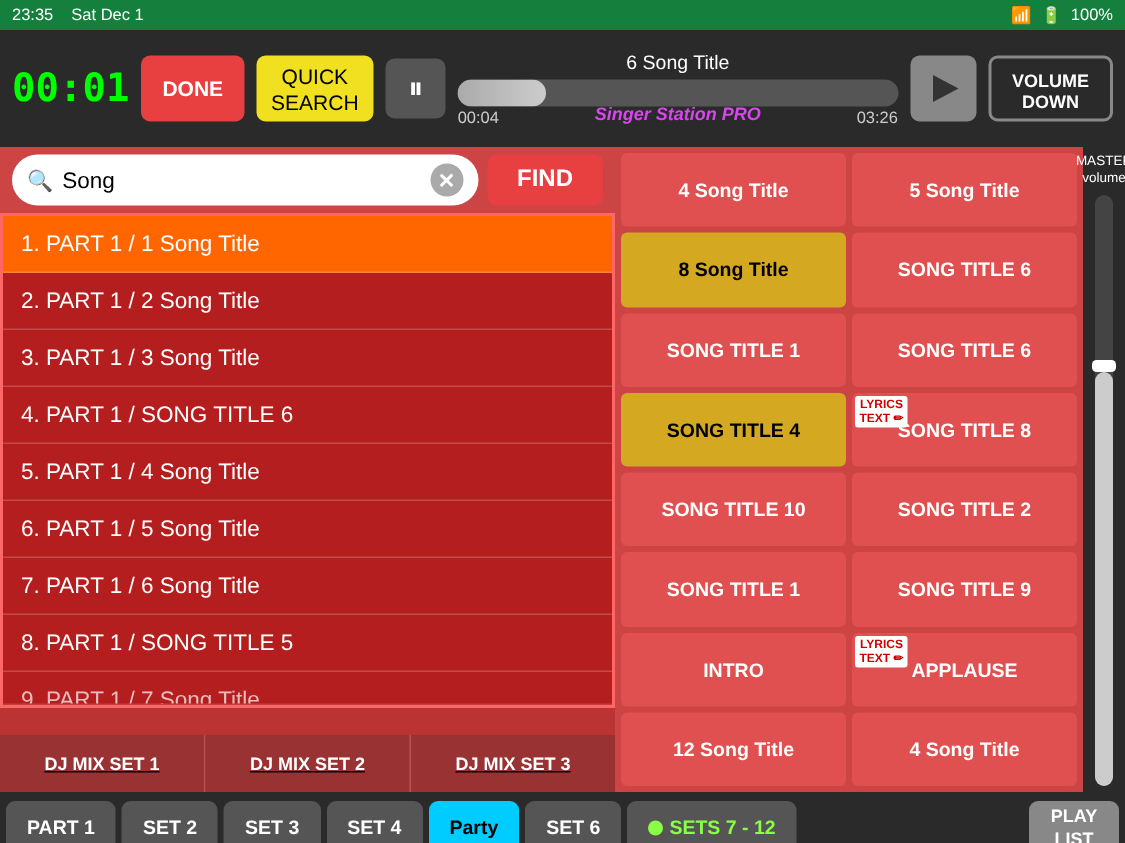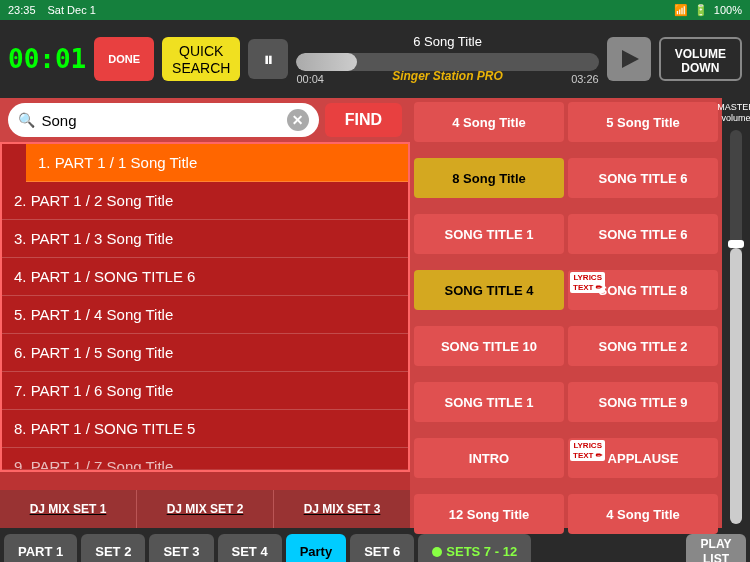--- a/index.html
+++ b/index.html
@@ -47,21 +47,21 @@
       font-family: monospace;
       min-width: 70px;
     }
 
     .btn-done {
       background: #e84040;
       color: #fff;
       border: none;
       border-radius: 6px;
       padding: 8px 14px;
-      font-size: 11px;
+      font-size: 14px;
       font-weight: bold;
       cursor: pointer;
       height: 44px;
     }
 
     .btn-quick-search {
       background: #f0e020;
       color: #000;
       border: none;
       border-radius: 6px;
@@ -240,21 +240,20 @@
     .search-result-item {
       padding: 10px 12px;
       color: #fff;
       font-size: 15px;
       border-bottom: 1px solid rgba(255,255,255,0.2);
       cursor: pointer;
     }
 
     .search-result-item.selected {
       background: #ff6600;
-      margin-left: 24px;
     }
 
     
     #dj-tabs {
       display: flex;
       background: #993333;
       height: 38px;
       position: absolute;
       bottom: 0;
       left: 0;
@@ -277,21 +276,21 @@
 
     .dj-tab:last-child { border-right: none; }
 
     
     #right-panel {
       flex: 1;
       display: flex;
       flex-direction: column;
       background: #cc4444;
       padding: 4px;
-      gap: 16px;
+      gap: 4px;
     }
 
     .song-row {
       display: flex;
       gap: 4px;
       flex: 1;
     }
 
     .song-btn {
       flex: 1;
@@ -460,21 +459,21 @@
 
   <div id="progress-area">
     <div id="song-title-bar">6 Song Title</div>
     <div id="progress-track">
       <div id="progress-fill"></div>
     </div>
     <div class="time-labels">
       <span>00:04</span>
       <span>03:26</span>
     </div>
-    <div id="singer-station-logo" style="color:#eab308;">Singer Station PRO</div>
+    <div id="singer-station-logo" style="color:#d946ef;">Singer Station PRO</div>
   </div>
 
   <button id="play-btn">
     <svg width="24" height="24" viewBox="0 0 24 24">
       <polygon points="5,3 22,12 5,21" fill="#333"></polygon>
     </svg>
   </button>
 
   <button class="btn-done" style="background:#2a2a2a;border:2px solid #888;font-size:12px;">VOLUME<br>DOWN</button>
 </div>

